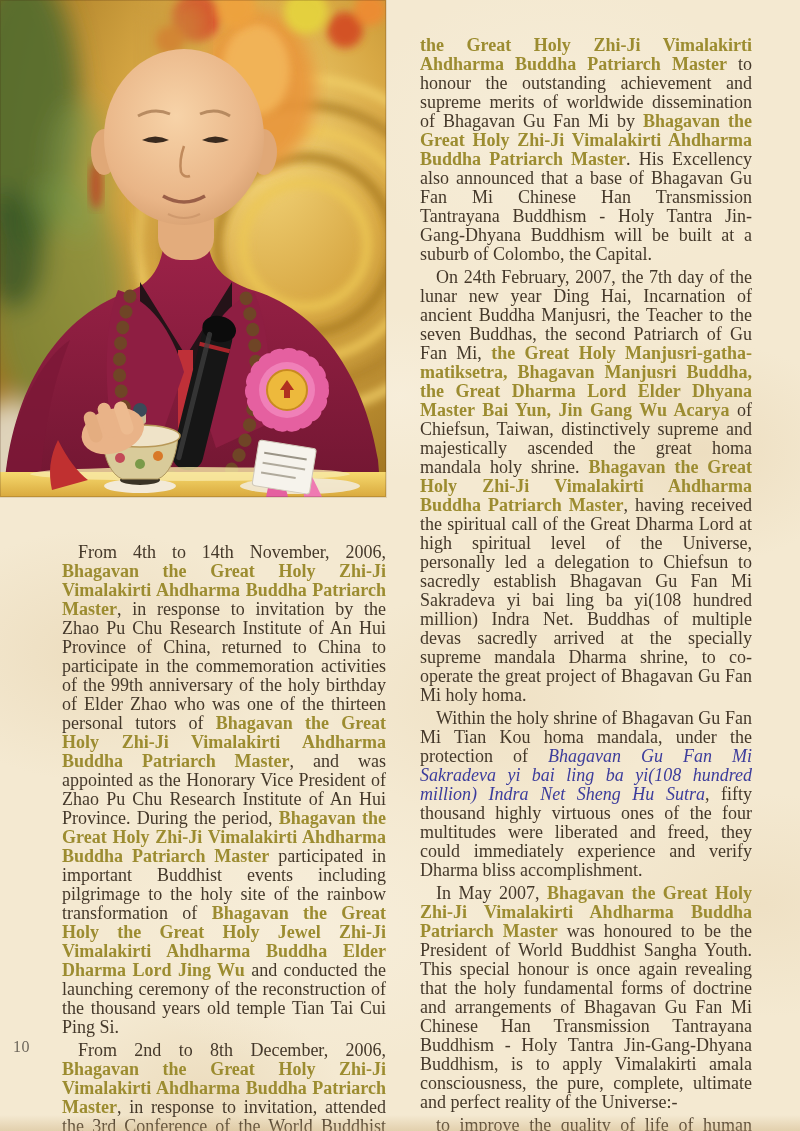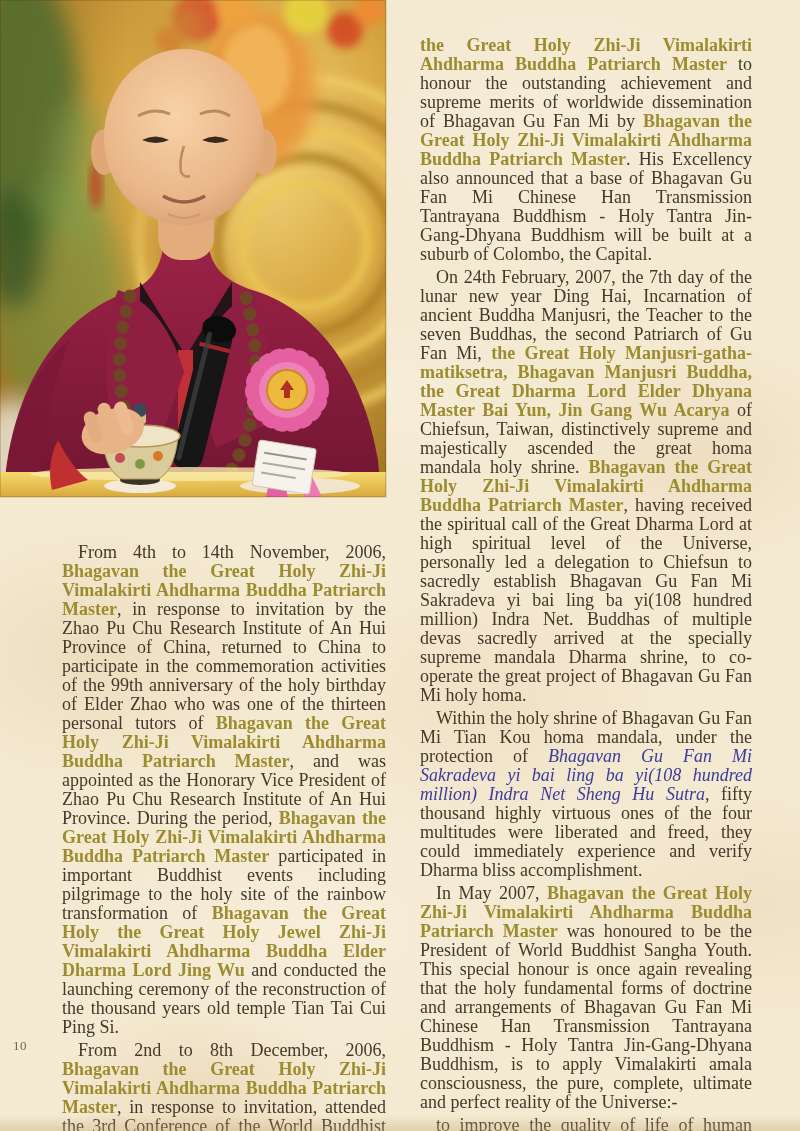--- a/index.html
+++ b/index.html
@@ -36,21 +36,21 @@
   }
   .col-left{left:62px;top:543px;width:324px;}
   .col-right{left:420px;top:36px;width:332px;}
   .para{margin:0;}
   .para + .para{margin-top:4px;}
   .indent{text-indent:16px;}
   .t-gold{color:#9c8c30;font-weight:bold;}
   .t-blue{color:#3c3c9c;font-style:italic;}
   .page-number{
     position:absolute;left:13px;top:1038px;
-    font-size:13px;color:#6e675c;letter-spacing:.5px;
+    font-size:16px;color:#6e675c;letter-spacing:.5px;
   }
   .emblem{
     display:inline-block;width:17px;height:18px;vertical-align:-4px;margin-left:4px;
   }
 </style>
 </head>
 <body>
 
 <div class="page">
 

